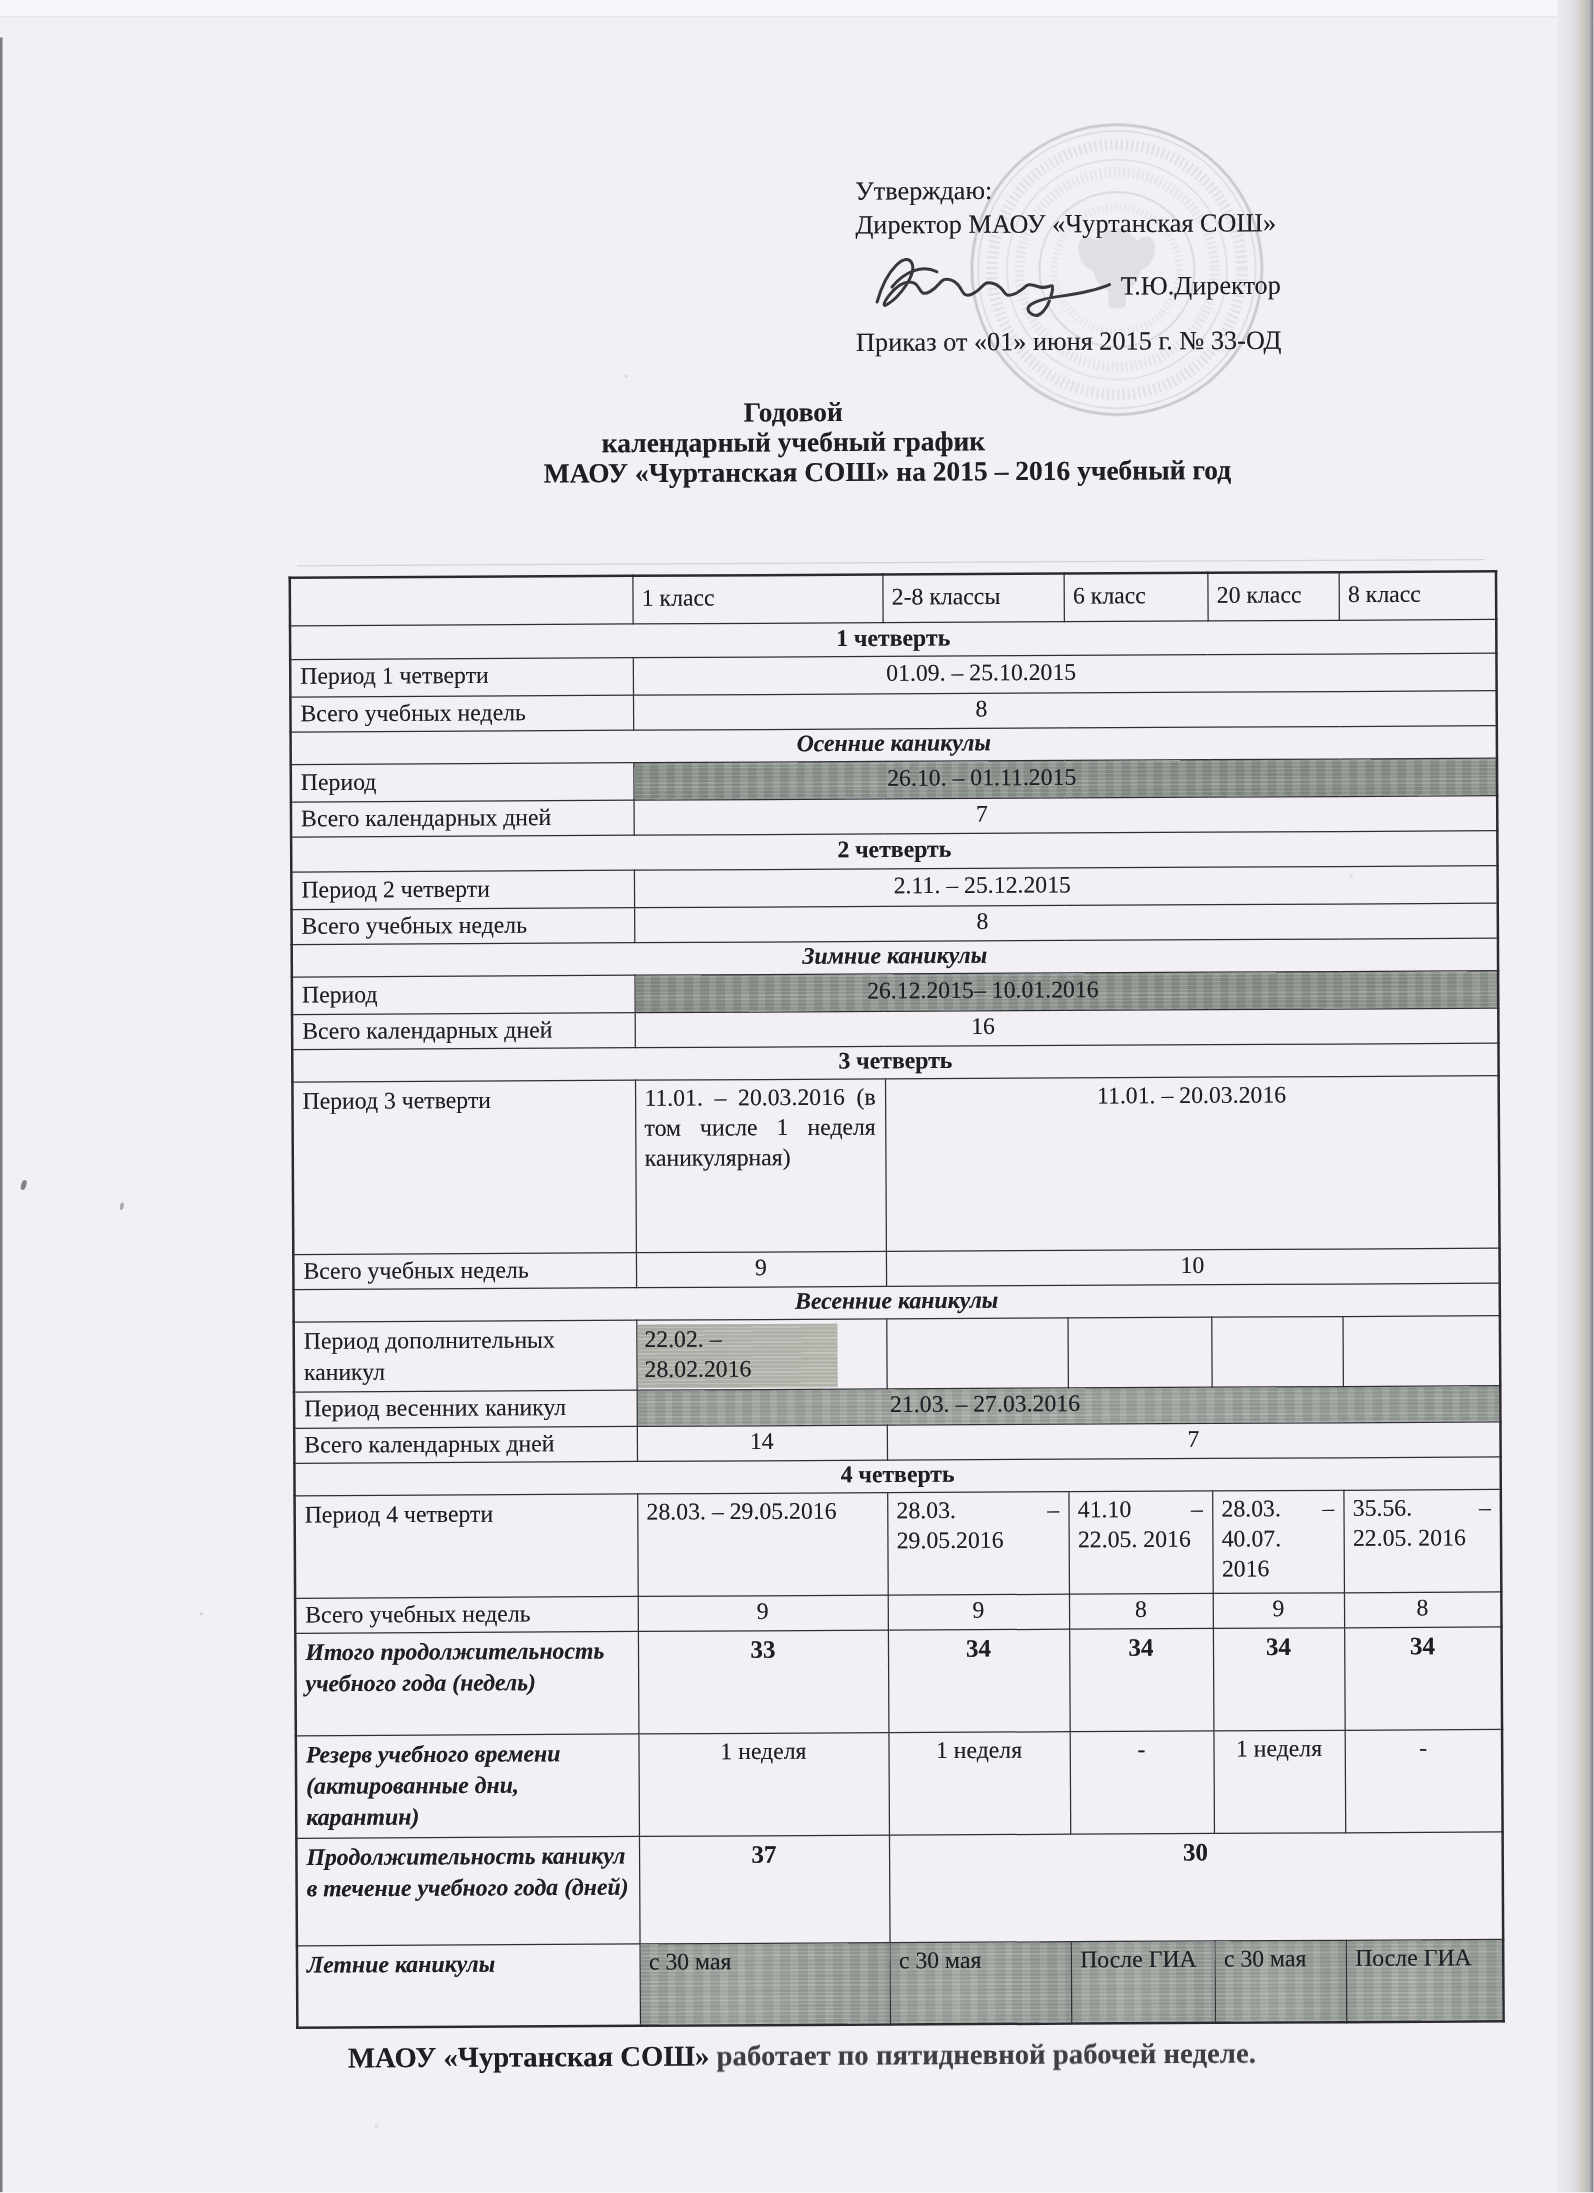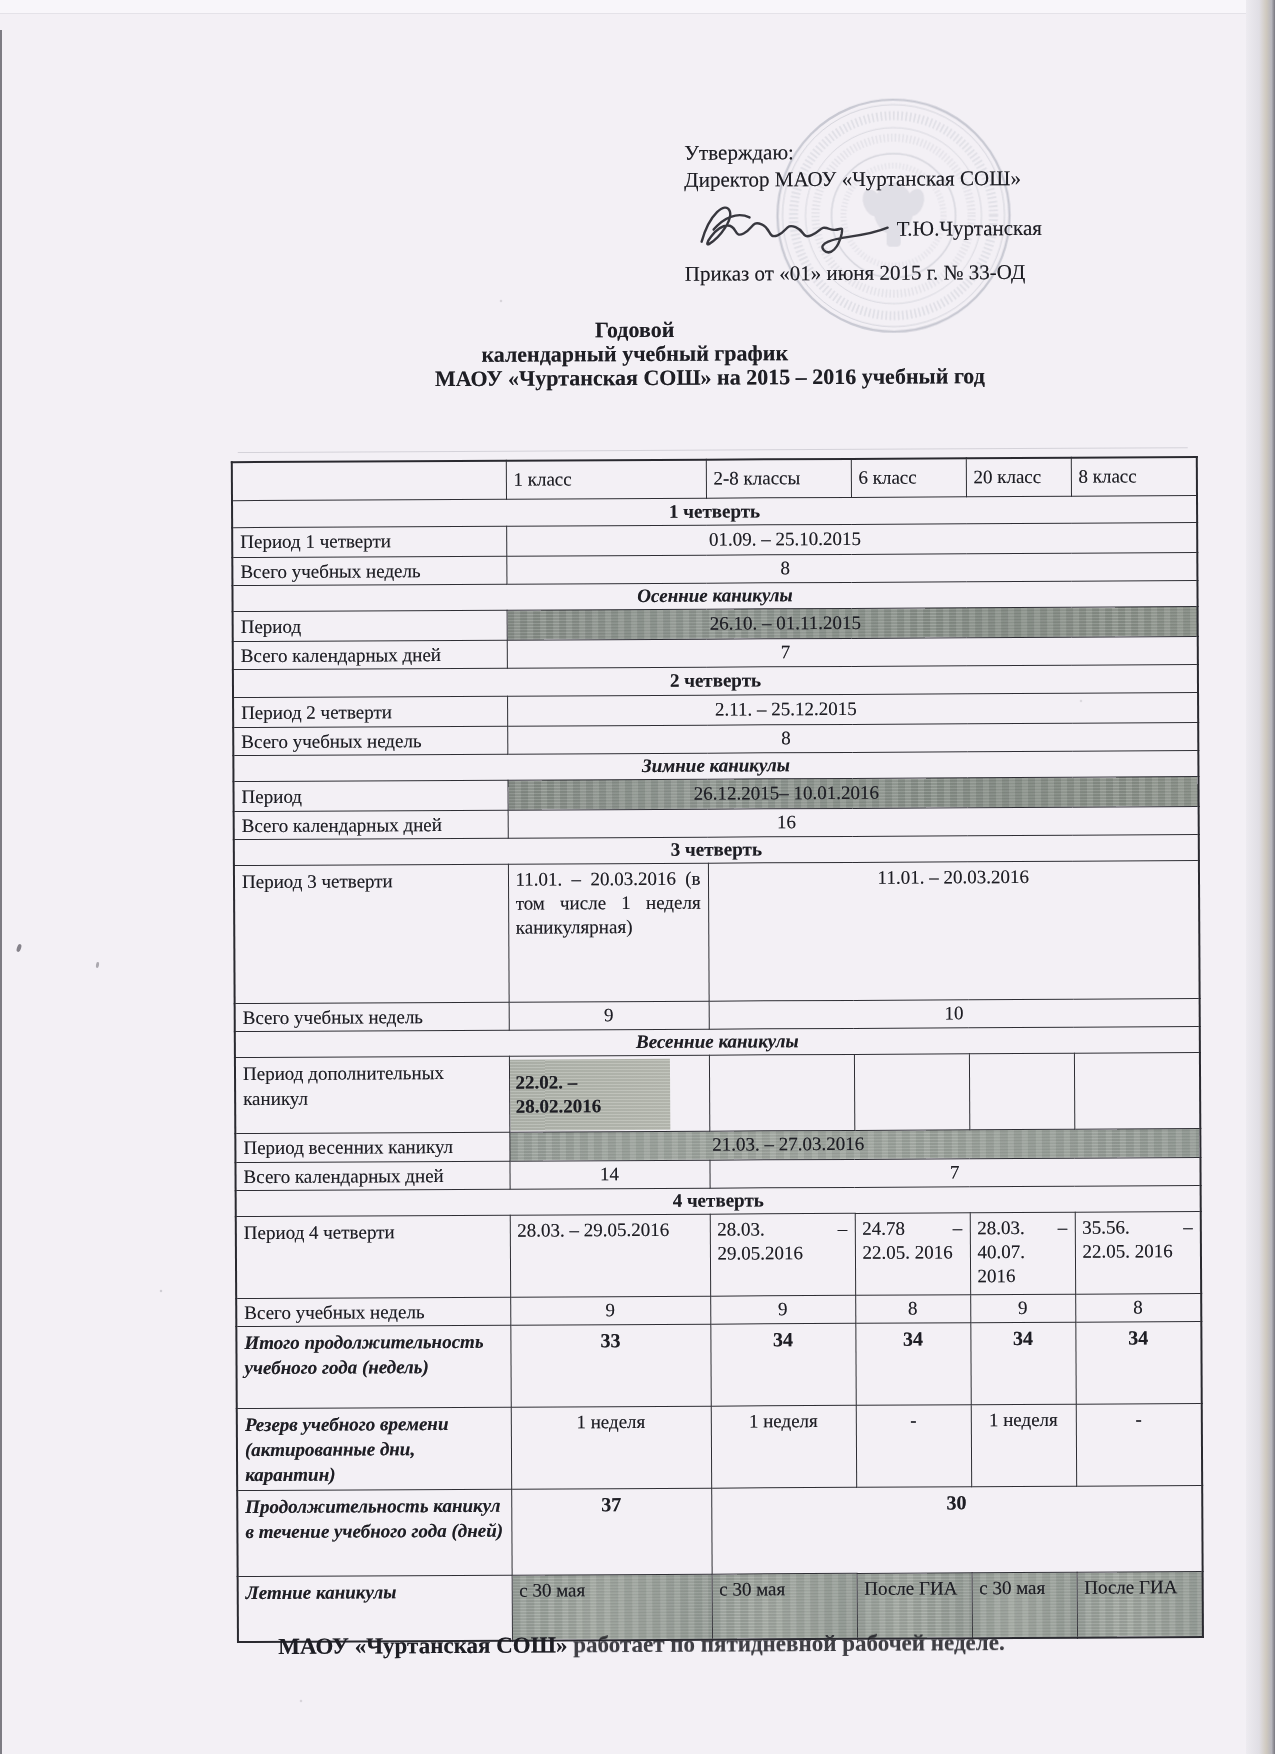--- a/index.html
+++ b/index.html
@@ -46,24 +46,24 @@
   td.val.b{font-weight:700;font-size:20px;}
   td.val.pr{padding-right:140px;}
   .shade-dark{background:
       repeating-linear-gradient(0deg,rgba(255,255,255,.10) 0 1px,rgba(0,0,0,.07) 1px 3px),
       repeating-linear-gradient(90deg,rgba(70,80,75,.12) 0 7px,rgba(195,200,195,.12) 7px 13px),
       linear-gradient(90deg,#8f958f,#99a09a 30%,#8f968f 70%,#959b93);}
   .shade-mid{background:
       repeating-linear-gradient(0deg,rgba(255,255,255,.10) 0 1px,rgba(0,0,0,.06) 1px 3px),
       repeating-linear-gradient(90deg,rgba(80,90,85,.10) 0 8px,rgba(200,205,200,.12) 8px 14px),
       linear-gradient(90deg,#9ea59f,#a7ada6 40%,#9aa19b);}
-  span.patch{display:block;width:148px;min-height:44px;padding:11px 6px;margin-left:-7px;
+  span.patch{display:block;width:148px;min-height:44px;padding:1px 6px;margin-left:-7px;
       background:
       repeating-linear-gradient(0deg,rgba(255,255,255,.12) 0 1px,rgba(0,0,0,.05) 1px 3px),
-      linear-gradient(90deg,#b2b6ae,#babdb4); font-weight: bold;}
+      linear-gradient(90deg,#b2b6ae,#babdb4);}
   
   .footer{position:absolute;left:0;width:1275px;top:1632px;text-align:center;
           font-size:23px;font-weight:700;}
   .footer .b2{filter:blur(.45px);opacity:.85;}
   .faint-line{position:absolute;left:240px;top:450px;width:950px;height:1px;background:#d4d2d9;}
 </style>
 </head>
 <body>
 
 <div class="page">
@@ -73,21 +73,21 @@
       <div>Утверждаю:</div>
       <div>Директор МАОУ «Чуртанская СОШ»</div>
     </div>
 
     <svg class="signature" width="215" height="62" viewBox="0 0 215 62">
       <g fill="none" stroke="#23232b" stroke-width="2.4" stroke-linecap="round" opacity=".9">
         <path d="M10,46 C18,18 34,6 38,15 C42,24 28,42 18,48 C10,53 24,30 36,30 C46,30 42,43 52,38 C62,33 60,25 70,29 C80,33 76,44 86,40 C96,36 94,28 104,32 C114,36 110,44 120,40 C130,36 128,30 138,34 C148,38 152,28 150,39 C147,52 139,62 132,55 C126,48 142,44 157,42 C172,40 184,38 196,33"></path>
         <path d="M22,34 C32,22 46,16 58,22"></path>
       </g>
     </svg>
-    <div class="director-name">Т.Ю.Чуртанская</div>
+    <div class="director-name">Т.Ю.Директор</div>
     <div class="order-line">Приказ от «01» июня 2015 г. № 33-ОД</div>
 
     <svg class="stamp" width="250" height="250" viewBox="0 0 250 250">
       <g fill="none" stroke="#8e94a3">
         <circle cx="125" cy="125" r="116" stroke-width="2.2" opacity=".5"></circle>
         <circle cx="125" cy="125" r="111" stroke-width="1" opacity=".35"></circle>
         <circle cx="125" cy="125" r="100" stroke-width="9" stroke-dasharray="1.8 2.4" opacity=".20"></circle>
         <circle cx="125" cy="125" r="88" stroke-width="1" opacity=".3"></circle>
         <circle cx="125" cy="125" r="78" stroke-width="8" stroke-dasharray="1.6 2.2" opacity=".16"></circle>
         <circle cx="125" cy="125" r="62" stroke-width="1.4" opacity=".35"></circle>
@@ -206,21 +206,21 @@
             <td class="val">14</td>
             <td colspan="4" class="val">7</td>
           </tr>
           <tr style="height: 26px;">
             <td colspan="6" class="section">4 четверть</td>
           </tr>
           <tr class="tall" style="height: 82px;">
             <td class="lbl">Период 4 четверти</td>
             <td class="val a-justify">28.03. – 29.05.2016</td>
             <td class="val a-justify">28.03. – 29.05.2016</td>
-            <td class="val a-justify">24.78 – 22.05. 2016</td>
+            <td class="val a-justify">41.10 – 22.05. 2016</td>
             <td class="val a-justify">28.03. – 40.07. 2016</td>
             <td class="val a-justify">35.56. – 22.05. 2016</td>
           </tr>
           <tr style="height: 28px;">
             <td class="lbl">Всего учебных недель</td>
             <td class="val">9</td>
             <td class="val">9</td>
             <td class="val">8</td>
             <td class="val">9</td>
             <td class="val">8</td>

